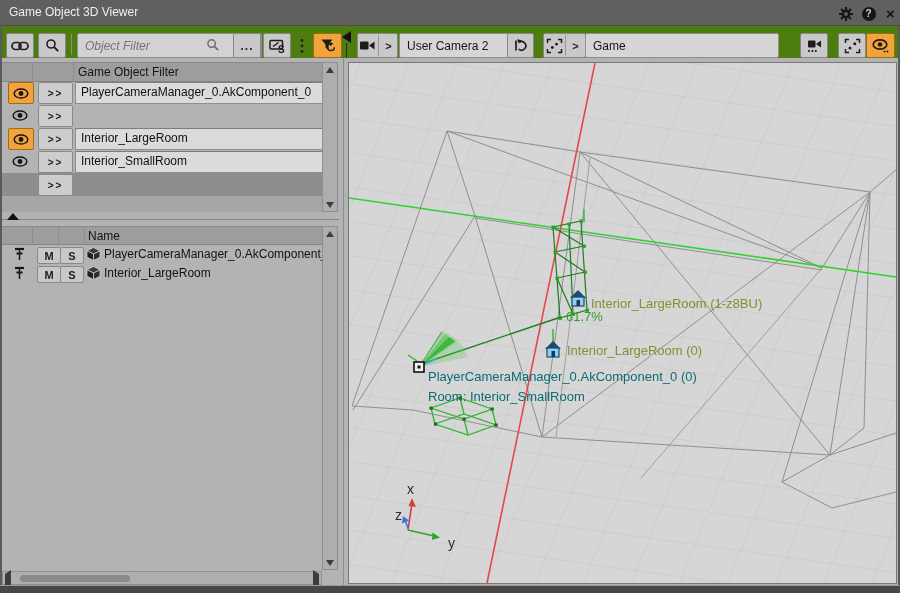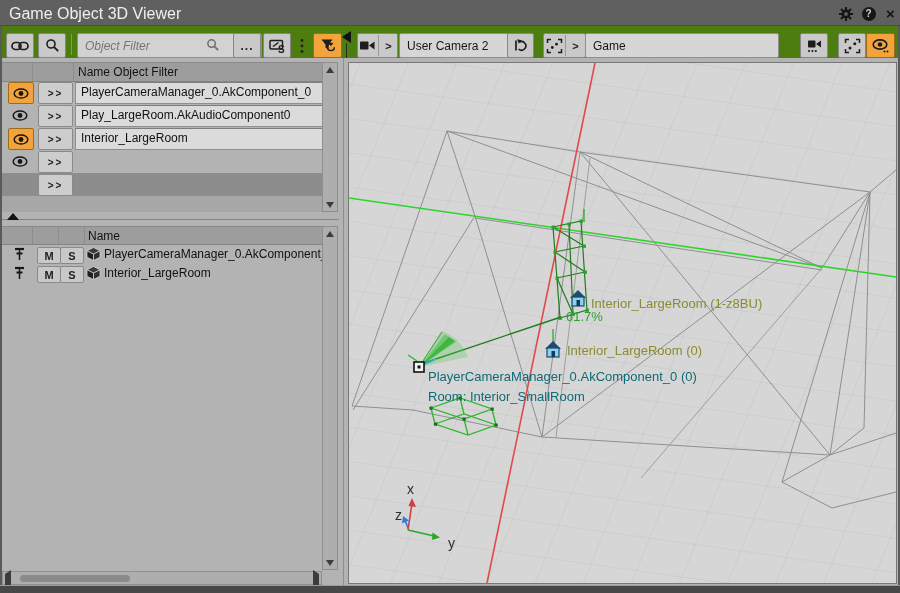--- a/index.html
+++ b/index.html
@@ -1,21 +1,21 @@
 <!DOCTYPE html>
 <html><head>
 <meta charset="utf-8">
 <style>
   html,body{margin:0;padding:0;background:#888;}
   .window{position:relative;width:900px;height:593px;background:#b3b3b3;
     font-family:"Liberation Sans",sans-serif;overflow:hidden;-webkit-user-select:none;user-select:none;}
   .abs{position:absolute;box-sizing:border-box;}
   
   .titlebar{left:0;top:0;width:900px;height:26px;background:#606060;border-bottom:1px solid #4c4c4c;}
-  .title-text{position:absolute;left:9px;top:5px;font-size:16px;color:#efefef;}
+  .title-text{position:absolute;left:9px;top:5px;font-size:12px;color:#efefef;}
   .tb-btn{position:absolute;top:5px;width:17px;height:17px;display:flex;align-items:center;justify-content:center;cursor:pointer;}
   .help-circle{width:14px;height:14px;border-radius:50%;background:#161616;color:#cfcfcf;font-size:10px;font-weight:bold;
     display:flex;align-items:center;justify-content:center;}
   .close-x{font-size:15px;font-weight:bold;color:#141414;line-height:1;}
   
   .toolbar{left:0;top:26px;width:900px;height:32px;background:#4d7c0f;}
   .btn{position:absolute;top:7px;height:23px;background:#c9c9c9;border:1px solid #878787;border-radius:2px;
     display:flex;align-items:center;justify-content:center;cursor:pointer;color:#1d1d1d;}
   .btn.orange{background:#f2a33c;border-color:#9a6d17;}
   .btn.flat{background:transparent;border-color:transparent;}
@@ -208,61 +208,61 @@
           <circle cx="12.5" cy="13.5" r="1" fill="#1d1d1d"></circle>
             <circle cx="15.5" cy="13.5" r="1" fill="#1d1d1d"></circle>
         </svg>
       </span>
     </div>
   </div>
 
   <div class="abs hdr" style="left:2px;top:62px;width:320px;height:20px">
     <span class="col-div" style="left:30px"></span>
     <span class="col-div" style="left:71px"></span>
-    <span class="hdr-txt" style="left:76px">Name Object Filter</span>
+    <span class="hdr-txt" style="left:76px">Game Object Filter</span>
   </div>
 
   <div class="abs" style="left:2px;top:81px;width:320px;height:23px">
     <span class="eye-btn active">
       <svg width="16" height="11" viewBox="0 0 16 11">
           <ellipse cx="8" cy="5.5" rx="6.8" ry="4.6" fill="none" stroke="#161616" stroke-width="1.5"></ellipse>
           <circle cx="8" cy="5.5" r="2.4" fill="#161616"></circle>
         </svg>
     </span>
     <span class="send-btn" style="left:36px">&gt;&gt;</span>
     <span class="name-field" style="left:73px;width:248px">PlayerCameraManager_0.AkComponent_0</span>
   </div>
   <div class="abs" style="left:2px;top:104px;width:320px;height:23px">
     <span class="eye-btn">
       <svg width="16" height="11" viewBox="0 0 16 11">
           <ellipse cx="8" cy="5.5" rx="6.8" ry="4.6" fill="none" stroke="#161616" stroke-width="1.5"></ellipse>
           <circle cx="8" cy="5.5" r="2.4" fill="#161616"></circle>
         </svg>
     </span>
     <span class="send-btn" style="left:36px">&gt;&gt;</span>
-    <span class="name-field" style="left:73px;width:248px">Play_LargeRoom.AkAudioComponent0</span>
   </div>
   <div class="abs" style="left:2px;top:127px;width:320px;height:23px">
     <span class="eye-btn active">
       <svg width="16" height="11" viewBox="0 0 16 11">
           <ellipse cx="8" cy="5.5" rx="6.8" ry="4.6" fill="none" stroke="#161616" stroke-width="1.5"></ellipse>
           <circle cx="8" cy="5.5" r="2.4" fill="#161616"></circle>
         </svg>
     </span>
     <span class="send-btn" style="left:36px">&gt;&gt;</span>
     <span class="name-field" style="left:73px;width:248px">Interior_LargeRoom</span>
   </div>
   <div class="abs" style="left:2px;top:150px;width:320px;height:23px">
     <span class="eye-btn">
       <svg width="16" height="11" viewBox="0 0 16 11">
           <ellipse cx="8" cy="5.5" rx="6.8" ry="4.6" fill="none" stroke="#161616" stroke-width="1.5"></ellipse>
           <circle cx="8" cy="5.5" r="2.4" fill="#161616"></circle>
         </svg>
     </span>
     <span class="send-btn" style="left:36px">&gt;&gt;</span>
+    <span class="name-field" style="left:73px;width:248px">Interior_SmallRoom</span>
   </div>
 
   <div class="abs" style="left:2px;top:173px;width:320px;height:23px;background:#8d8d8d">
     <span class="send-btn" style="left:36px">&gt;&gt;</span>
   </div>
   <div class="abs" style="left:2px;top:196px;width:320px;height:16px;background:#a7a7a7"></div>
 
   <div class="abs scroll" style="left:322px;top:62px;width:16px;height:150px">
     <span class="sarrow" style="top:0">
         <span class="tri-up"></span>

